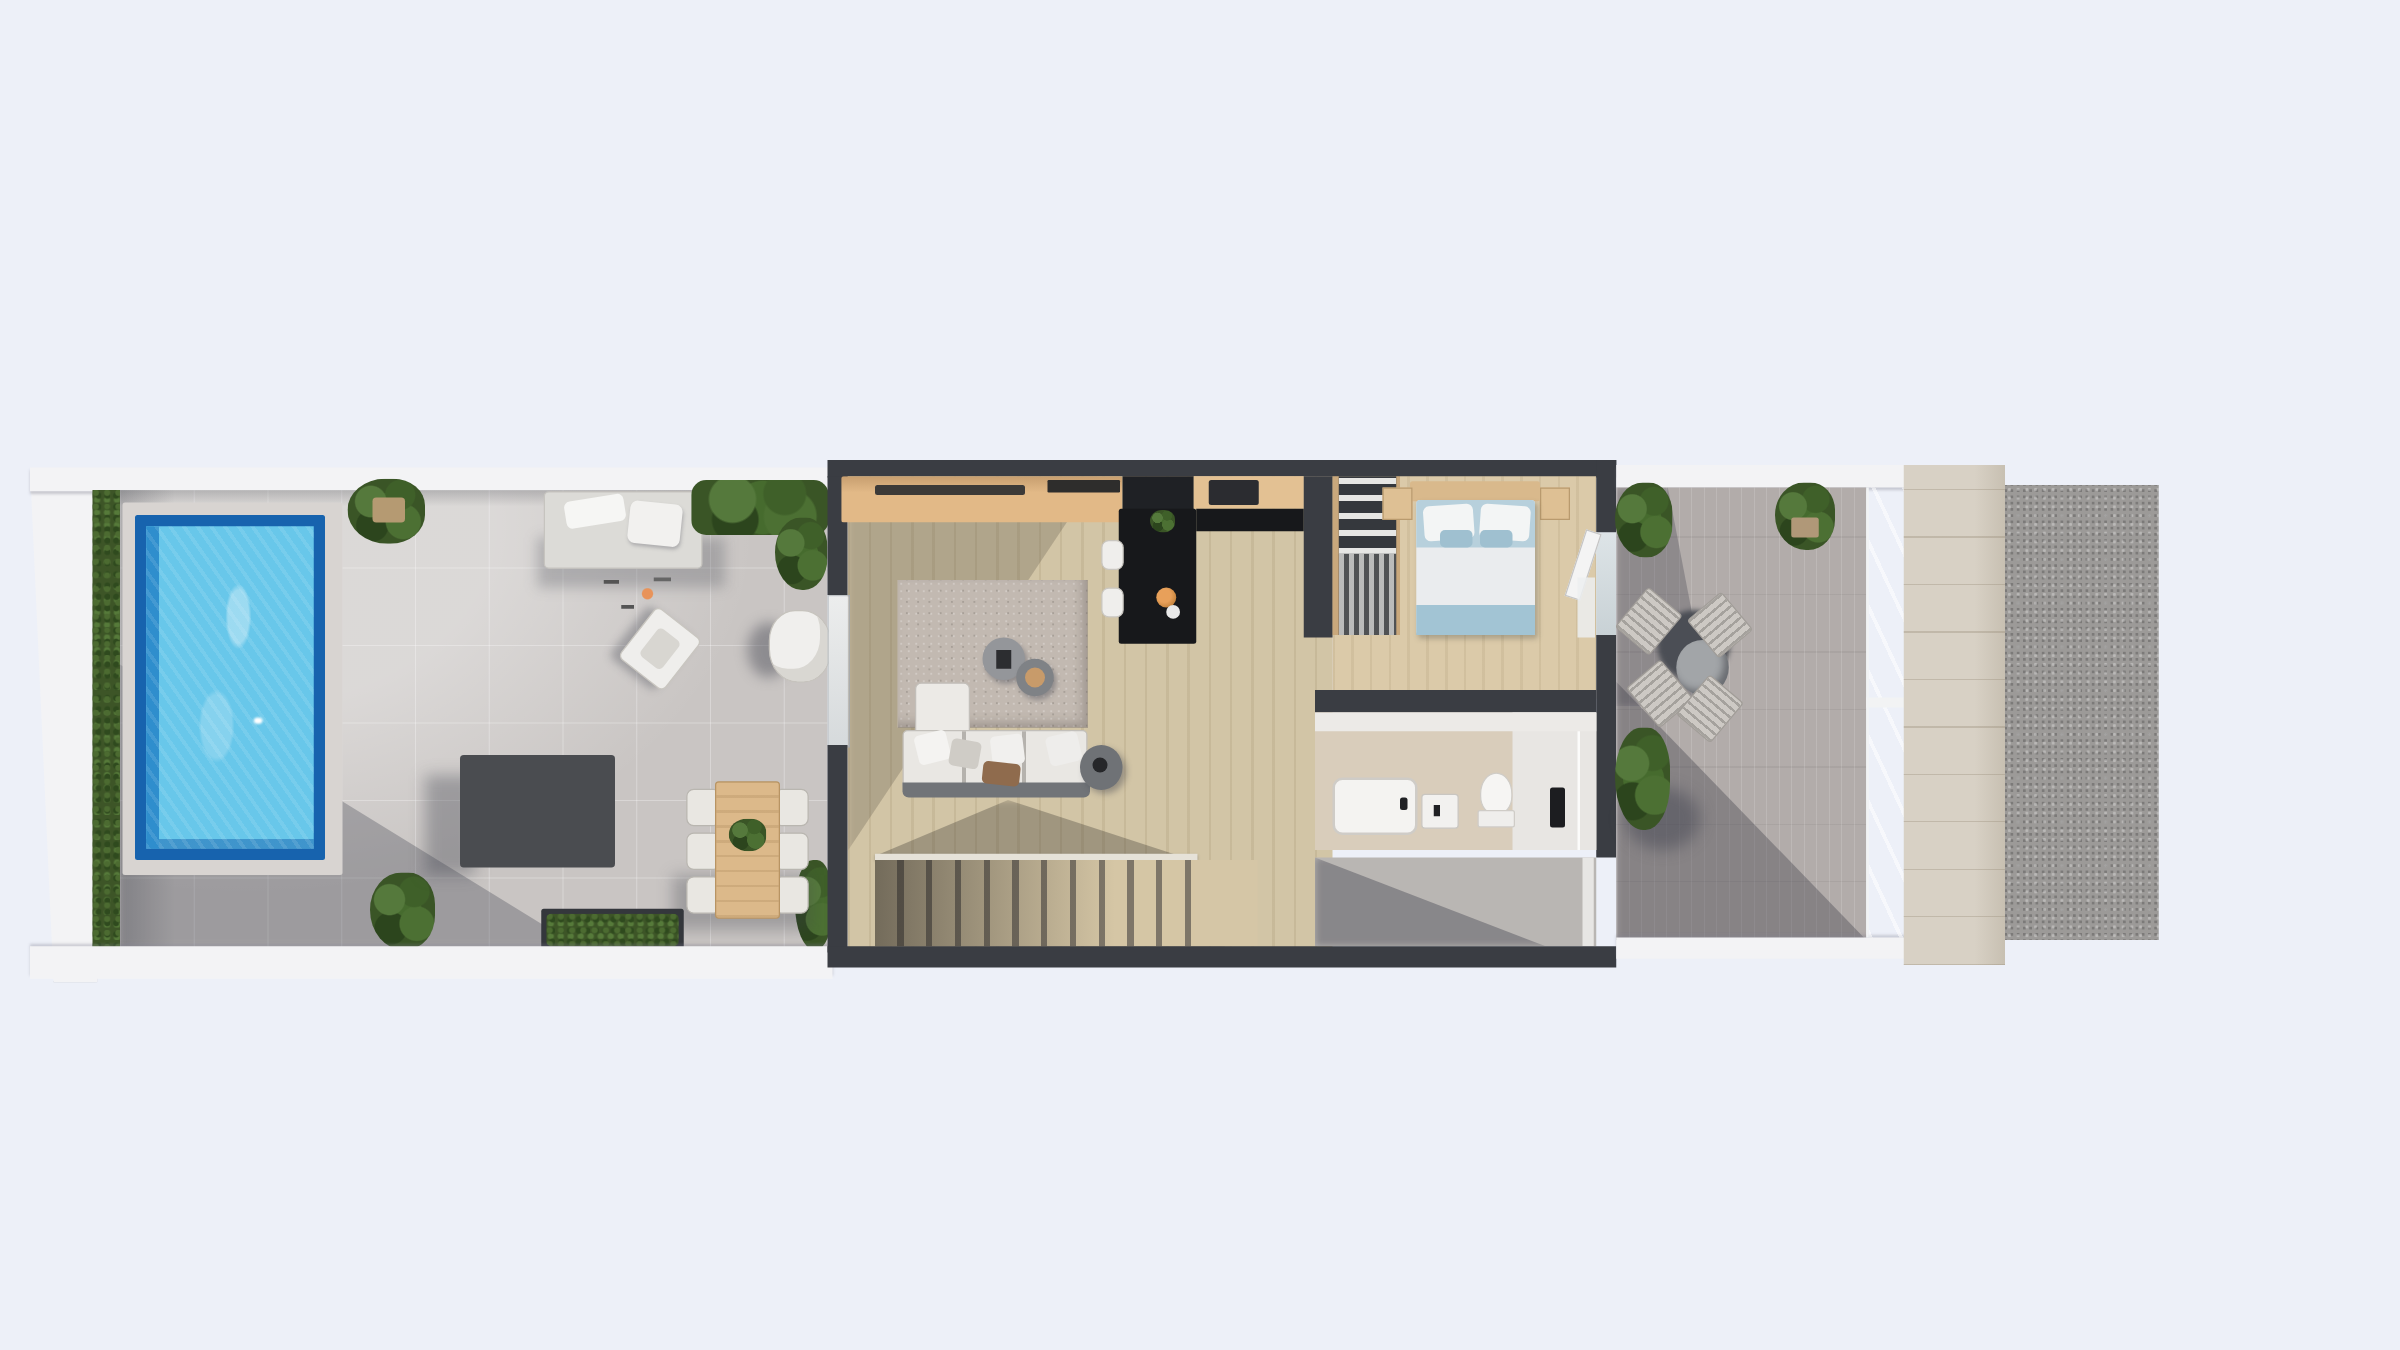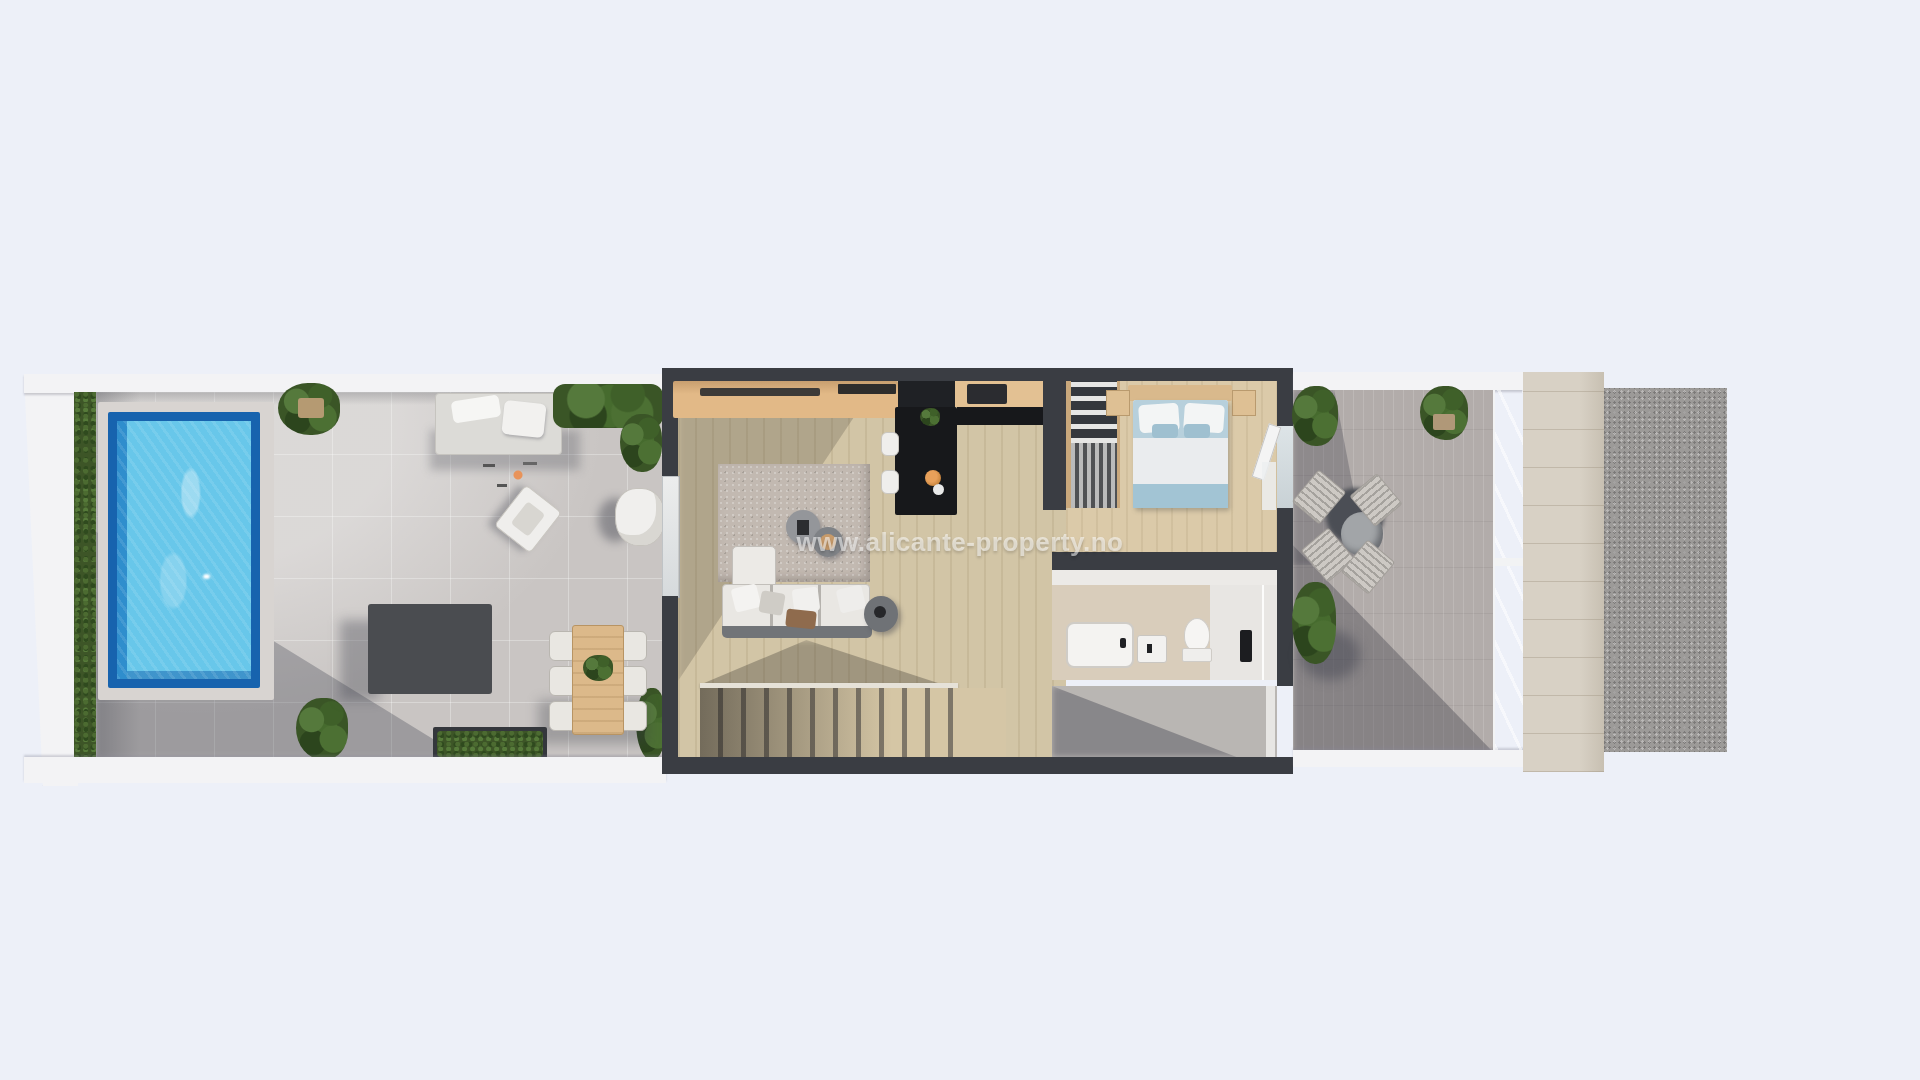--- a/index.html
+++ b/index.html
@@ -251,14 +251,13 @@
   <div class="a softshadow" style="left:1300px;top:630px;width:60px;height:50px;"></div>
   <div class="a plant" style="left:1292px;top:582px;width:44px;height:82px;"></div>
   <div class="a wallwhite" style="left:1293px;top:750px;width:247px;height:17px;box-shadow:0 -2px 2px rgba(120,120,135,.3);"></div>
 
   <div class="a glassrail" style="left:1493px;top:390px;width:30px;height:360px;"></div>
   <div class="a" style="left:1493px;top:558px;width:30px;height:8px;background:#f2f3f4;"></div>
 
   <div class="a stone" style="left:1523px;top:372px;width:81px;height:400px;"></div>
   <div class="a gravel" style="left:1604px;top:388px;width:123px;height:364px;"></div>
 
-  <div class="a watermark">www.alicante-property.no</div>
 </div>
 
 </body></html>

